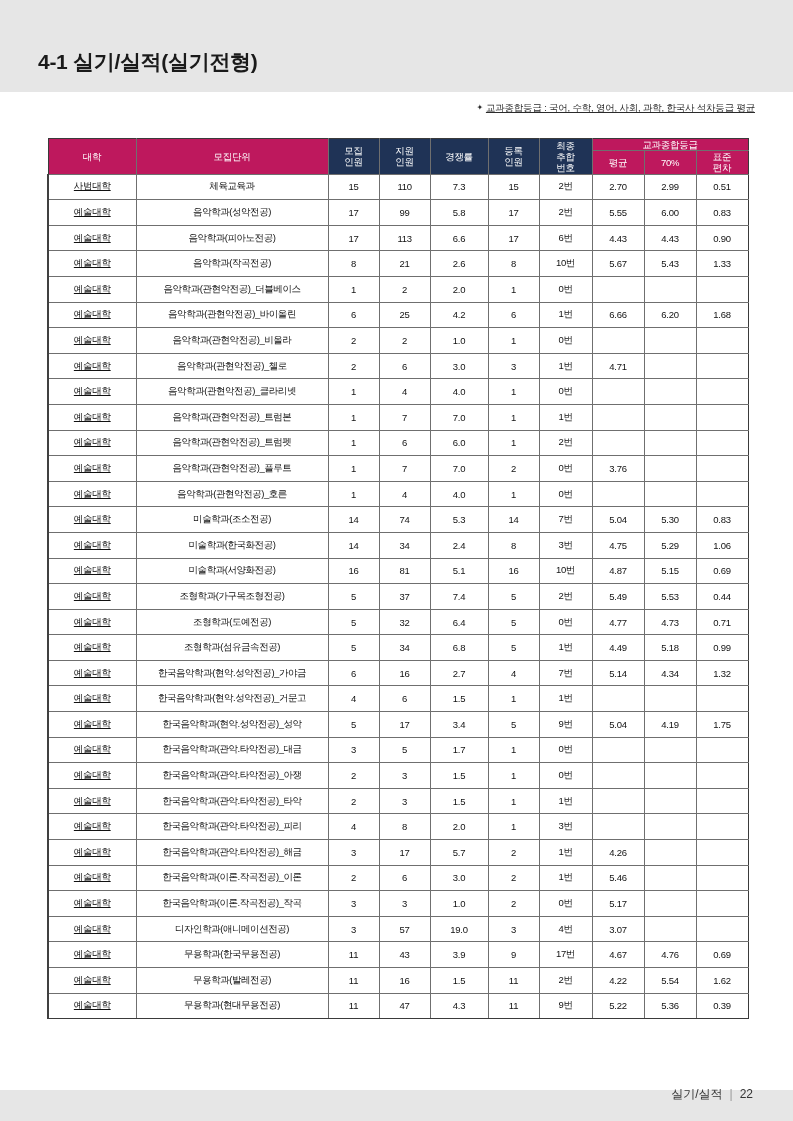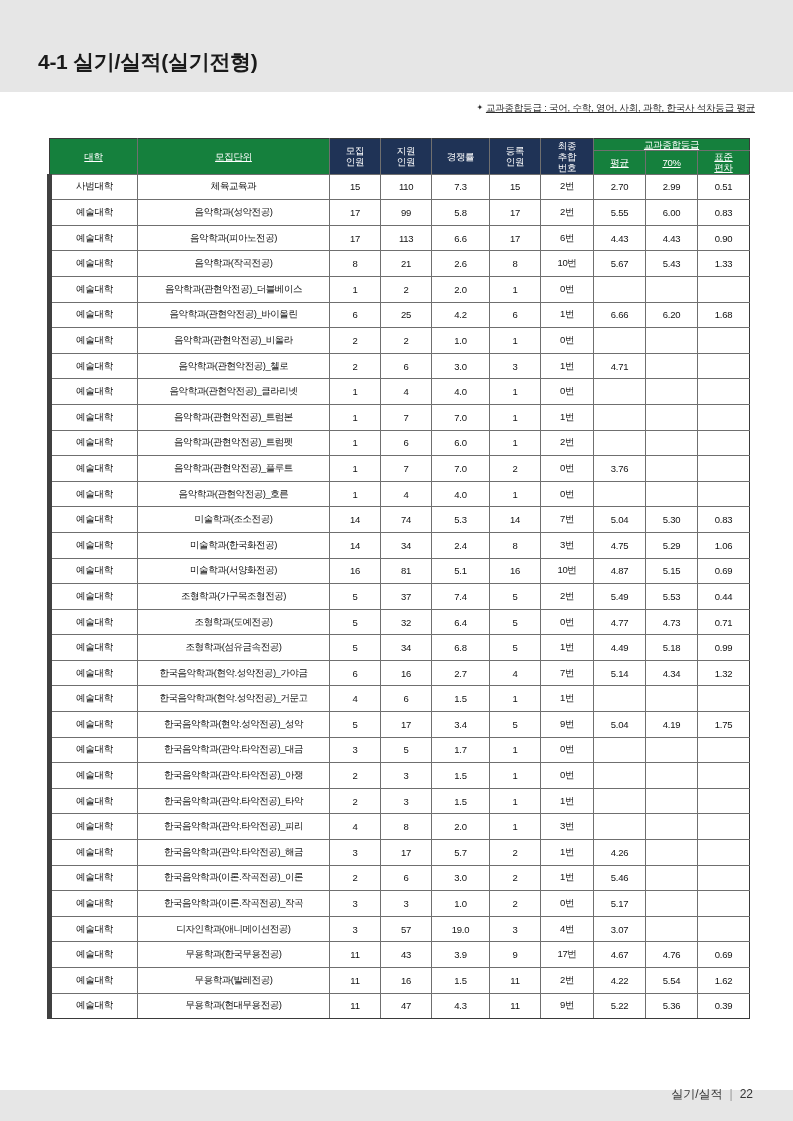--- a/index.html
+++ b/index.html
@@ -80,22 +80,21 @@
   }
 
   
   thead th {
     color: #ffffff;
     font-weight: normal;
     line-height: 1.18;
     border-color: #ffffff;
   }
   th.h-dark {
-    background: #15803d;
-    text-decoration: underline;
+    background: #be185d;
   }
   th.h-navy {
     background: #1f3356;
   }
   thead th.outer-left {
     border-left: 1px solid #3a3a3a;
   }
   thead th.outer-right {
     border-right: 1px solid #3a3a3a;
   }
@@ -114,21 +113,22 @@
   tbody tr td.c-unit {
     font-size: 9.5px;
   }
   tbody td.c-unit {
     letter-spacing: -0.45px;
   }
   tbody td.num {
     font-size: 9.5px;
   }
   tbody td.outer-left {
-    border-left: 5px solid #404040;
+    border-left: 2px solid #404040;
+    text-decoration: underline;
   }
   tbody td.outer-right {
     border-right: 1px solid #3a3a3a;
   }
   tbody tr:last-child td {
     border-bottom: 1px solid #3a3a3a;
   }
 
   
   .footer-band {

